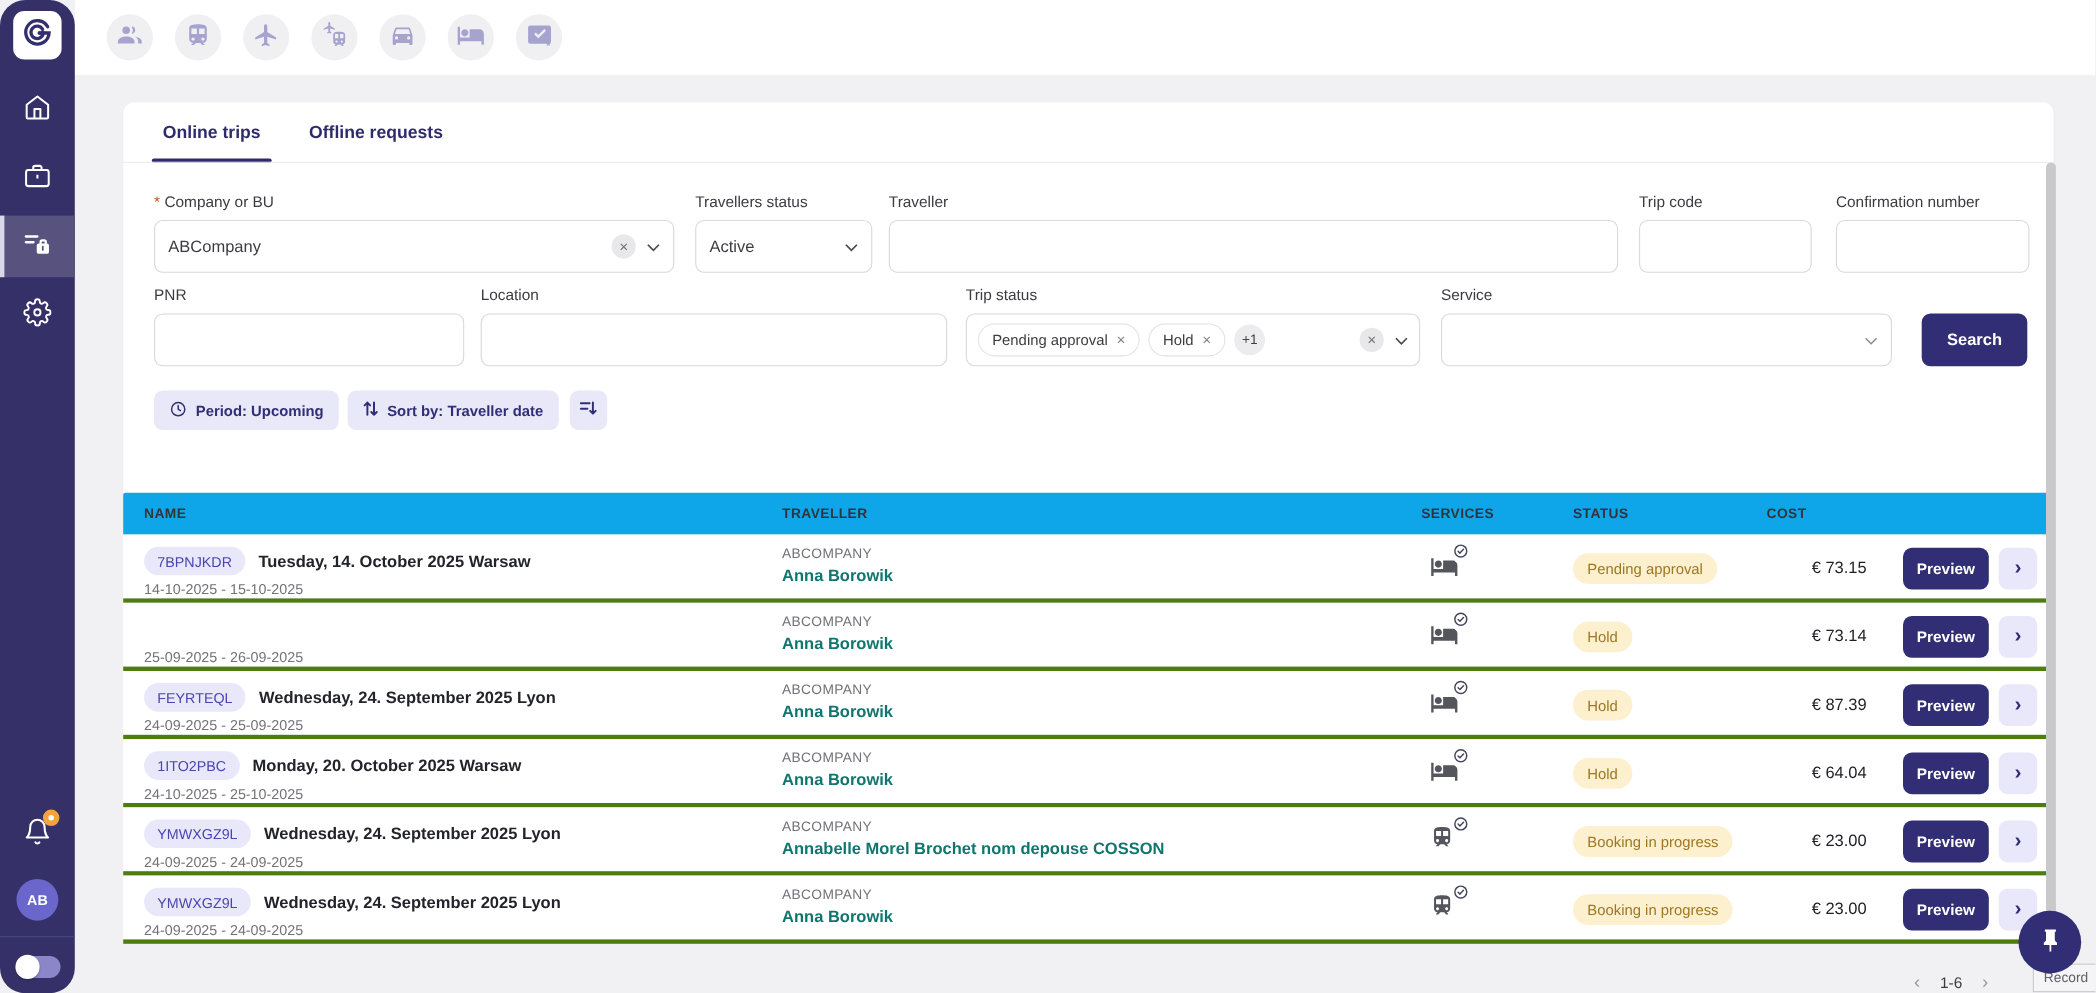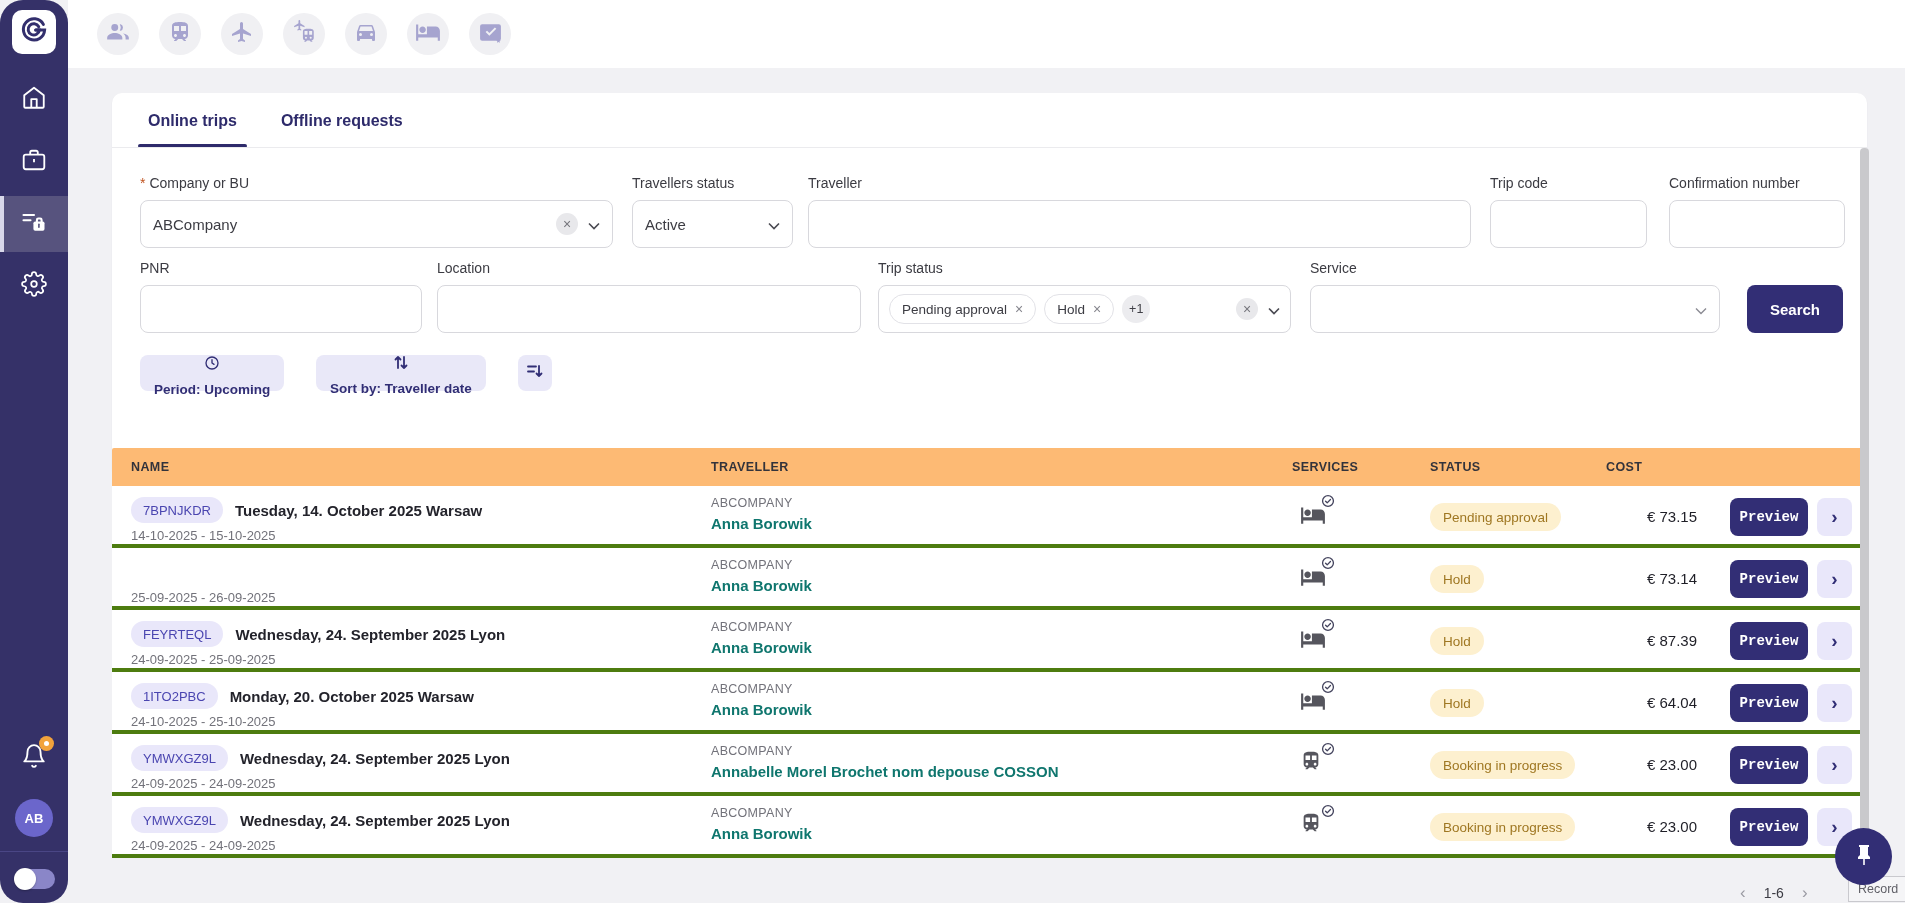--- a/index.html
+++ b/index.html
@@ -38,38 +38,38 @@
   .f-box { position:absolute; height:48px; border:1px solid #d8d8dd; border-radius:8px; background:#fff; display:flex; align-items:center; padding:0 12px; font-size:15px; color:#3c3c43; }
   .f-input { border:none; outline:none; width:100%; height:100%; font-size:15px; font-family:"Liberation Sans",sans-serif; color:#3c3c43; background:transparent; }
   .clear-circ { width:22px; height:22px; border-radius:50%; background:#e8e8eb; color:#75757c; font-size:14px; display:flex; align-items:center; justify-content:center; cursor:pointer; flex:0 0 auto; }
   .chev { color:#4a4a52; margin-left:10px; flex:0 0 auto; cursor:pointer; }
   .spacer { flex:1; }
   .st-chip { display:inline-flex; align-items:center; gap:8px; height:30px; padding:0 12px; border:1px solid #e2e2e7; border-radius:16px; font-size:13.5px; color:#3c3c43; background:#fff; margin-right:8px; white-space:nowrap; }
   .st-chip .x { color:#85858d; cursor:pointer; font-size:14px; }
   .more-chip { display:inline-flex; align-items:center; justify-content:center; height:28px; min-width:28px; border-radius:14px; background:#ececef; font-size:12.5px; color:#3f3f46; }
   .search-btn { position:absolute; left:1635px; top:107px; width:96px; height:48px; background:#322e75; color:#fff; border:none; border-radius:8px; font-size:15px; font-weight:bold; cursor:pointer; font-family:"Liberation Sans",sans-serif; }
 
-  .pill-btn { position:absolute; top:262px; height:36px; display:inline-flex; align-items:center; gap:8px; padding:0 14px; background:#e9e8f8; border:none; border-radius:8px; color:#312e75; font-size:13.5px; font-weight:bold; cursor:pointer; font-family:"Liberation Sans",sans-serif;flex-direction:column; }
+  .pill-btn { position:absolute; top:262px; height:36px; display:inline-flex; align-items:center; gap:8px; padding:0 14px; background:#e9e8f8; border:none; border-radius:8px; color:#312e75; font-size:13.5px; font-weight:bold; cursor:pointer; font-family:"Liberation Sans",sans-serif; }
 
   
   .table { position:absolute; left:112px; top:448px; width:1755px; }
-  .thead { position:relative; height:38px; background:#fdba74; border-radius:2px 2px 0 0; }
+  .thead { position:relative; height:38px; background:#0ea5e9; border-radius:2px 2px 0 0; }
   .th { position:absolute; top:12px; font-size:12.5px; font-weight:bold; color:#33333b; letter-spacing:.4px; }
   .trow { position:relative; height:62px; background:#fff; border-bottom:4px solid #4d7c0f; }
   .code-chip { display:inline-flex; align-items:center; height:26px; padding:0 12px; border-radius:13px; background:#e9e7fa; color:#4a45b0; font-size:13px; cursor:pointer; }
   .rline1 { position:absolute; left:19px; top:11px; display:flex; align-items:center; gap:12px; white-space:nowrap; }
   .rtitle { font-size:15px; font-weight:bold; color:#23232b; }
   .rdates { position:absolute; left:19px; top:42px; font-size:13px; color:#72727a; }
   .rcompany { position:absolute; left:599px; top:10px; font-size:12.5px; color:#72727a; letter-spacing:.3px; }
   .rtraveller { position:absolute; left:599px; top:29px; font-size:15px; font-weight:bold; color:#0f766e; white-space:nowrap; }
   .rservice { position:absolute; left:1188px; top:16px; width:30px; height:30px; }
   .svc-badge { position:absolute; right:-5px; top:-8px; background:#fff; border-radius:50%; }
   .rbadge { position:absolute; left:1318px; top:17px; height:28px; display:inline-flex; align-items:center; padding:0 13px; border-radius:14px; background:#fdf0cf; color:#9f7722; font-size:13.5px; white-space:nowrap; }
   .rcost { position:absolute; left:1455px; top:22px; width:130px; text-align:right; font-size:15px; color:#1f1f27; }
-  .preview-btn { position:absolute; left:1618px; top:12px; width:78px; height:38px; background:#322e75; color:#fff; border:none; border-radius:8px; font-size:14px; font-weight:bold; cursor:pointer; font-family:Liberation Mono, monospace; }
+  .preview-btn { position:absolute; left:1618px; top:12px; width:78px; height:38px; background:#322e75; color:#fff; border:none; border-radius:8px; font-size:14px; font-weight:bold; cursor:pointer; font-family:Liberation Sans, sans-serif; }
   .chev-btn { position:absolute; left:1705px; top:12px; width:35px; height:38px; background:#e9e7fa; border:none; border-radius:8px; color:#312e75; font-size:19px; font-weight:bold; cursor:pointer; }
 
   .pagination { position:absolute; left:1740px; top:883px; display:flex; align-items:center; gap:18px; font-size:14px; color:#3c3c44; }
   .pg-arrow { color:#9a9aa2; font-size:17px; cursor:pointer; }
 
   
   .vscroll { position:absolute; left:1860px; top:148px; width:9px; height:730px; background:#c9c9cc; border-radius:4px; z-index:6; }
   .fab { position:absolute; left:1835px; top:828px; width:57px; height:57px; border-radius:50%; background:#322e75; display:flex; align-items:center; justify-content:center; border:none; cursor:pointer; z-index:8; }
   .record-tip { position:absolute; left:1848px; top:876px; width:120px; height:26px; background:#f5f5f7; border:1px solid #c9c9ce; font-size:12.5px; color:#5f5f66; display:flex; align-items:center; padding:0 9px; z-index:7; white-space:nowrap; overflow:hidden; }
 </style>

